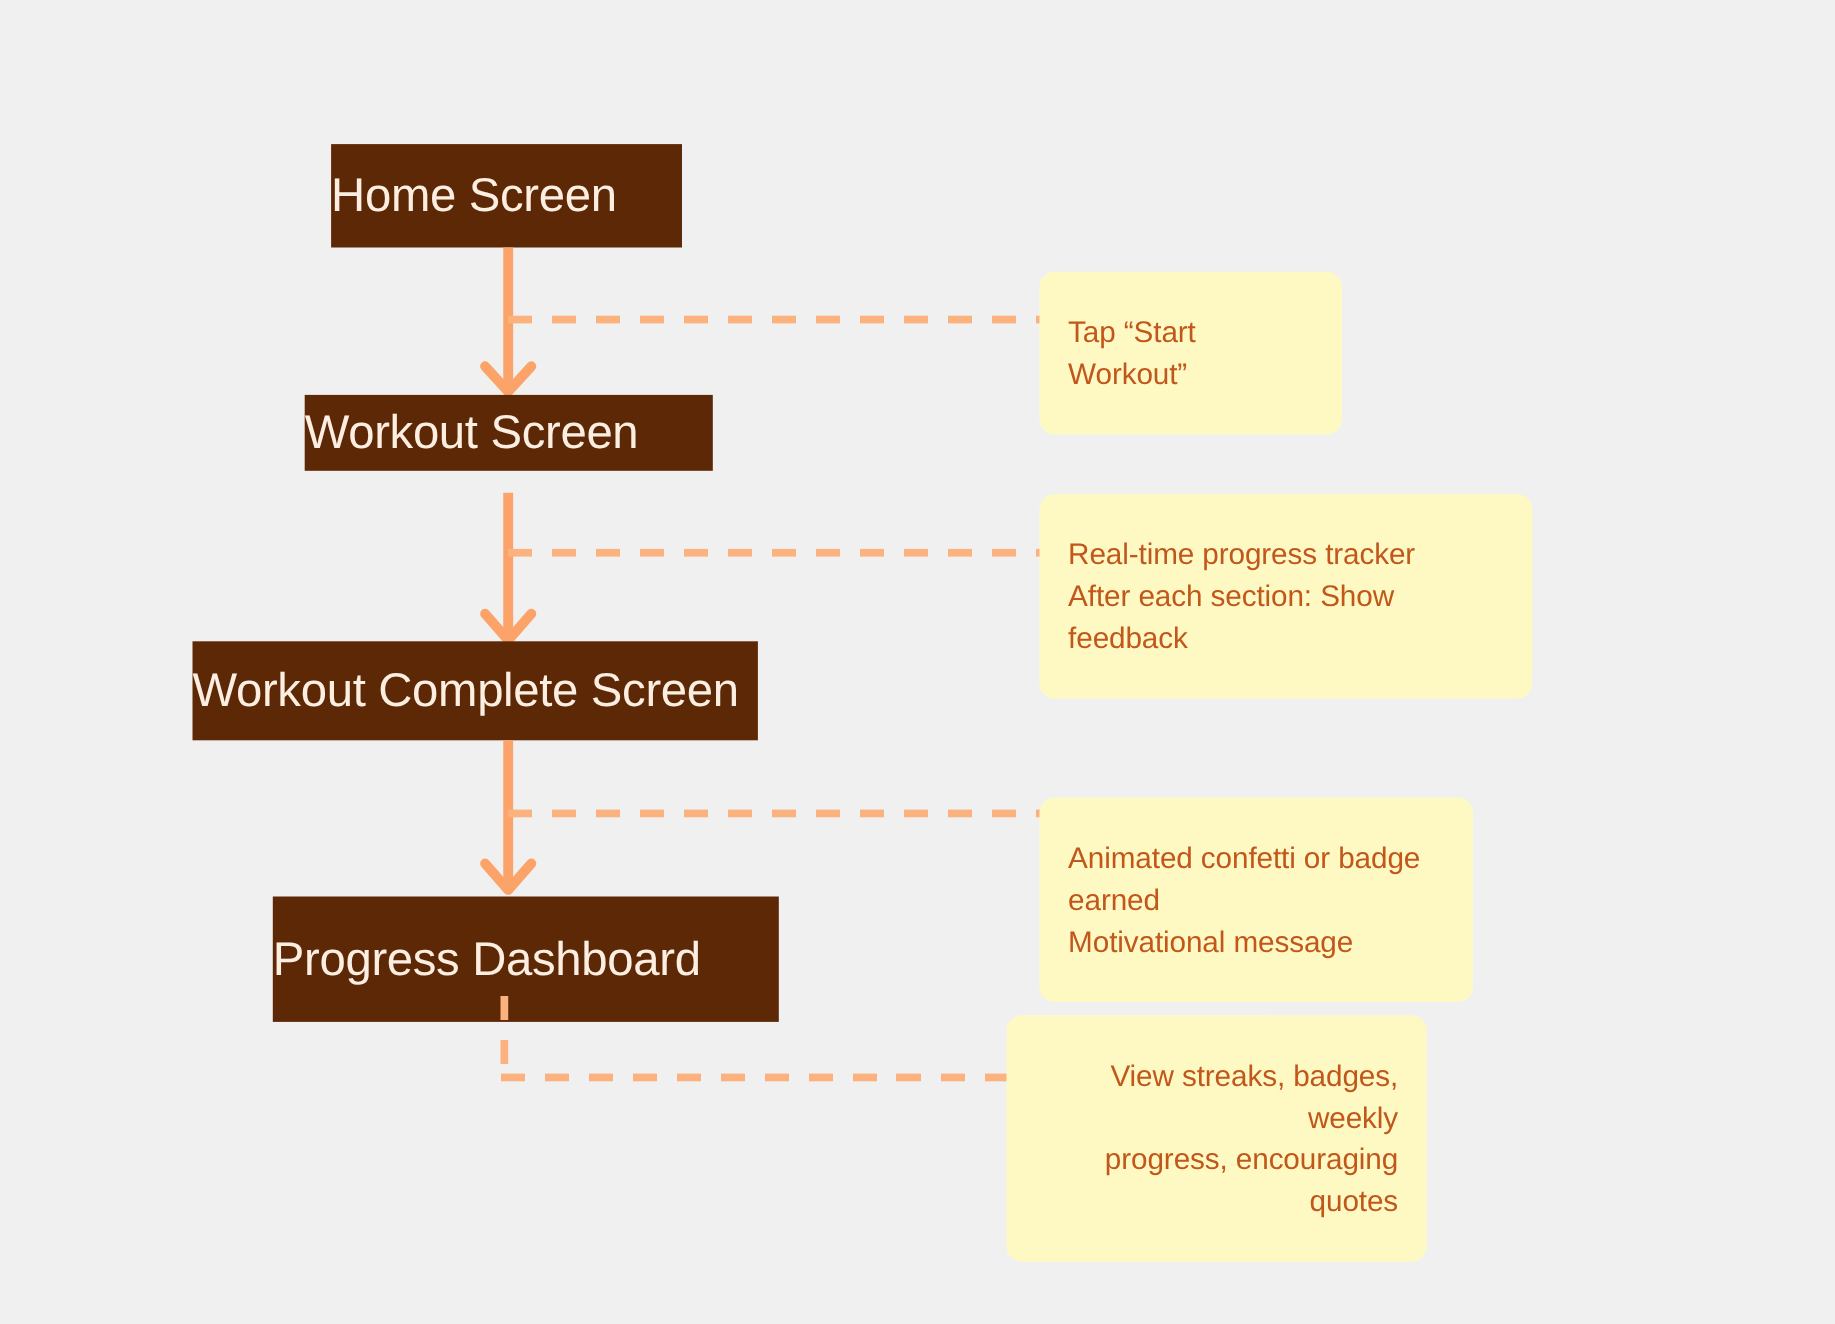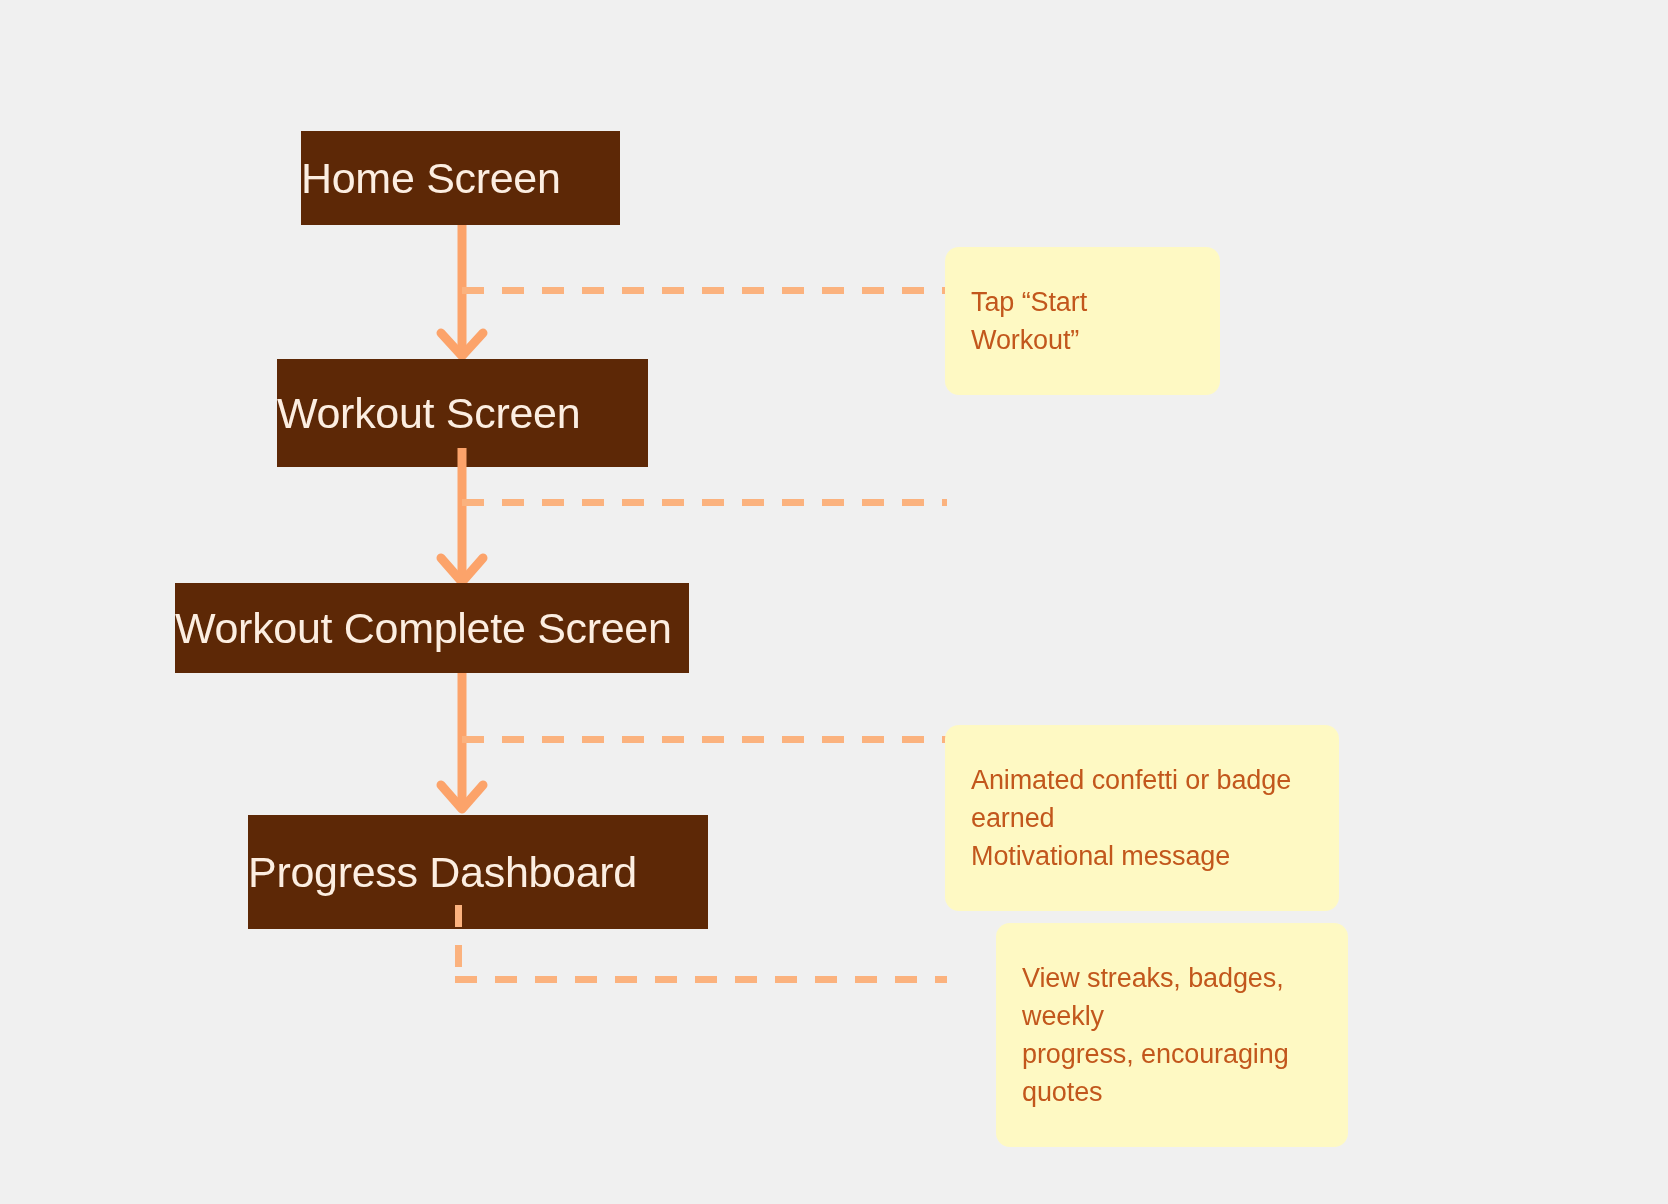--- a/index.html
+++ b/index.html
@@ -96,33 +96,35 @@
     <svg width="60" height="135" viewBox="0 0 60 135">
       <line x1="30" y1="0" x2="30" y2="130" stroke="#fca36a" stroke-width="9"></line>
       <polyline points="9,108 30,131 51,108" fill="none" stroke="#fca36a" stroke-width="9" stroke-linecap="round" stroke-linejoin="round"></polyline>
     </svg>
   </div>
 
   <div class="leader" style="left:462px; top:287px; width:485px;"></div>
 
   <div class="note" id="note-1" style="left:945px; top:247px; width:275px;">Tap “Start Workout”</div>
 
-  <div class="node" id="node-workout" style="left:277px; top:359px; width:371px; height:108px;">
+  <div class="node" id="node-workout" style="left:277px; top:359px; width:371px; height:69px;">
     <span>Workout Screen</span>
   </div>
 
   <div class="conn" style="left:432px; top:448px; width:60px; height:138px;">
     <svg width="60" height="138" viewBox="0 0 60 138">
       <line x1="30" y1="0" x2="30" y2="133" stroke="#fca36a" stroke-width="9"></line>
       <polyline points="9,110 30,134 51,110" fill="none" stroke="#fca36a" stroke-width="9" stroke-linecap="round" stroke-linejoin="round"></polyline>
     </svg>
   </div>
 
   <div class="leader" style="left:462px; top:499px; width:485px;"></div>
 
+  <div class="note" id="note-2" style="left:945px; top:449px; width:448px;">Real-time progress tracker
+After each section: Show feedback</div>
 
   <div class="node" id="node-workout-complete" style="left:175px; top:583px; width:514px; height:90px;">
     <span>Workout Complete Screen</span>
   </div>
 
   <div class="conn" style="left:432px; top:673px; width:60px; height:140px;">
     <svg width="60" height="140" viewBox="0 0 60 140">
       <line x1="30" y1="0" x2="30" y2="135" stroke="#fca36a" stroke-width="9"></line>
       <polyline points="9,112 30,136 51,112" fill="none" stroke="#fca36a" stroke-width="9" stroke-linecap="round" stroke-linejoin="round"></polyline>
     </svg>
@@ -134,16 +136,16 @@
 Motivational message</div>
 
   <div class="node" id="node-progress" style="left:248px; top:815px; width:460px; height:114px;">
     <span>Progress Dashboard</span>
   </div>
 
   <div class="leader-v" style="left:455px; top:905px; height:78px;"></div>
 
   <div class="leader" style="left:455px; top:976px; width:492px;"></div>
 
-  <div class="note" id="note-4" style="left:996px; top:923px; width:352px;">View streaks, badges, weekly
+  <div class="note" id="note-4" style="left:915px; top:923px; width:382px;text-align:right;">View streaks, badges, weekly
 progress, encouraging quotes</div>
 
 </div>
 
 </body></html>

